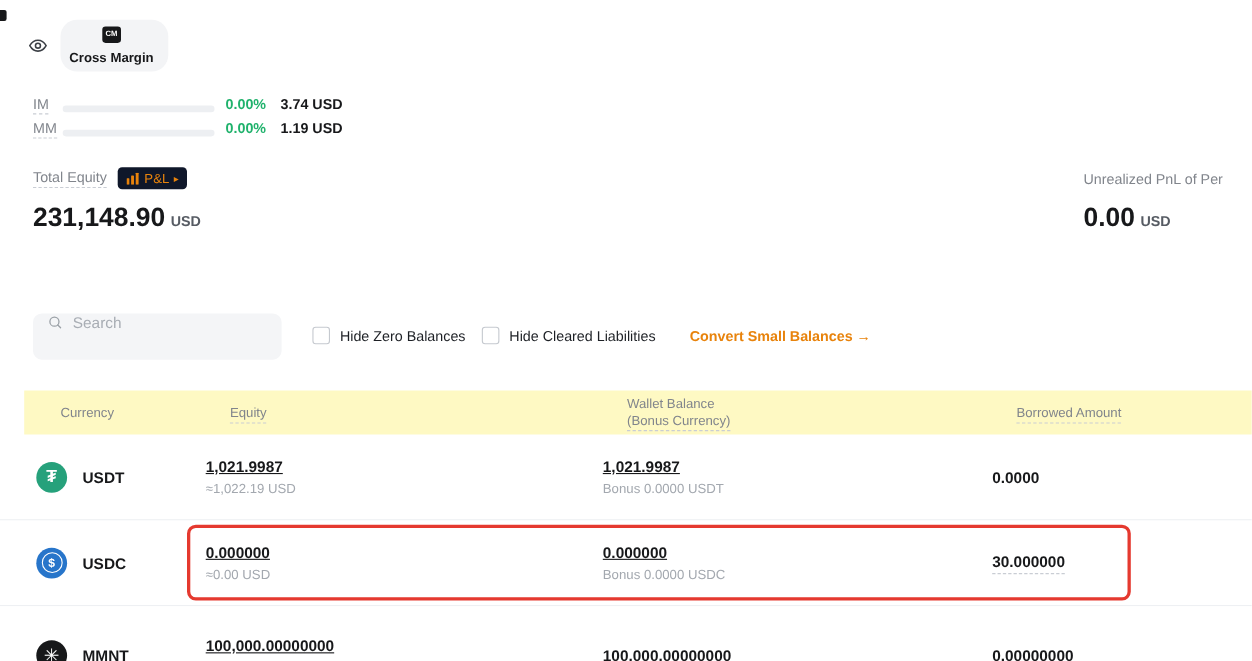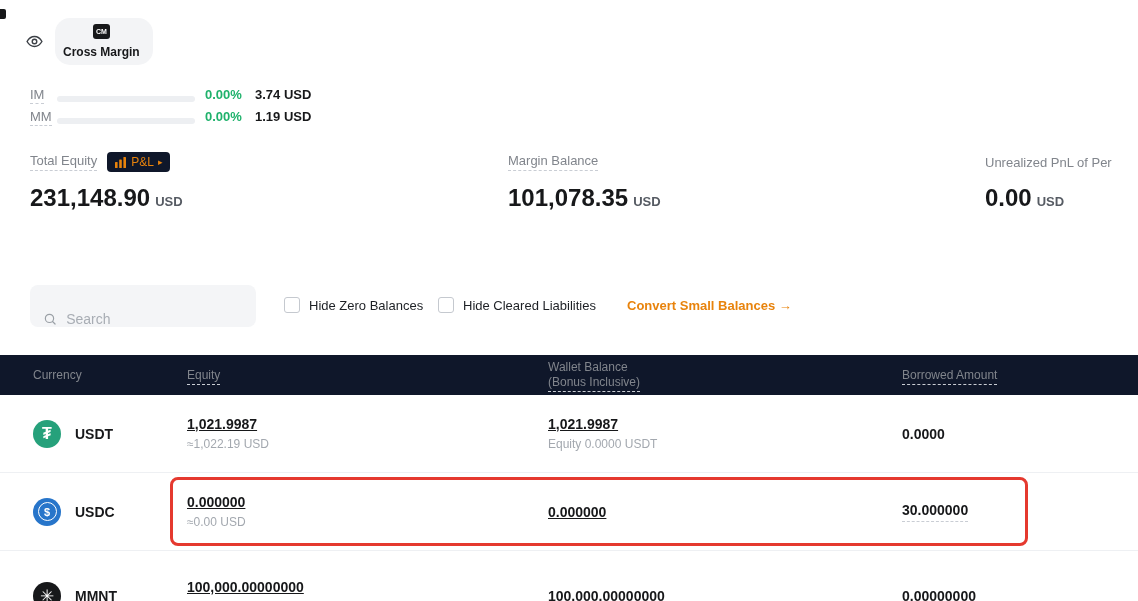--- a/index.html
+++ b/index.html
@@ -38,32 +38,32 @@
   .stat-label-row { display:flex; align-items:center; gap:10px; height:22px; }
   .stat-label { font-size:13px; color:#81858c; }
   .pnl-badge { display:inline-flex; align-items:center; gap:4px; background:#0f172a; border-radius:4px; padding:3px 8px; color:#e8830c; font-size:12px; font-weight:400; cursor:pointer; }
   .pnl-arrow { font-size:9px; }
   .stat-value { margin-top:11px; font-size:24px; font-weight:700; color:#17181a; }
   .stat-unit { font-size:13px; font-weight:700; color:#565b63; margin-left:5px; }
   .stat-1 { left:30px; } .stat-2 { left:508px; } .stat-3 { left:985px; }
 
   
   .filters { position:absolute; top:285px; left:0; right:0; height:42px; font-size:13px; }
-  .search-box { position:absolute; left:30px; top:0; width:226px; height:42px; background:#f4f5f7; border-radius:8px; display:flex; align-items:flex-end; padding:0 13px; gap:9px; }
+  .search-box { position:absolute; left:30px; top:0; width:226px; height:42px; background:#f4f5f7; border-radius:8px; display:flex; align-items:flex-start; padding:0 13px; gap:9px; }
   .search-box input { border:none; background:transparent; outline:none; font-size:14px; width:100%; font-family:"Liberation Sans", sans-serif; color:#17181a; }
   .search-box input::placeholder { color:#a8adb4; }
   .cb-group { position:absolute; top:12px; display:flex; align-items:center; gap:9px; color:#1d2025; }
   .cb-1 { left:284px; } .cb-2 { left:438px; }
   .checkbox { width:16px; height:16px; border:1px solid #c5c9cf; border-radius:3px; background:#fff; cursor:pointer; flex:0 0 auto; }
   .convert-link { position:absolute; left:627px; top:13px; color:#e8830c; font-weight:700; cursor:pointer; }
 
   
   .balances { position:absolute; top:355px; left:0; right:0; }
   .grid { display:grid; grid-template-columns:154px 361px 354px 1fr; padding-left:33px; }
-  .thead { height:40px; background:#0f172a; align-items:center; font-size:12px; color:#81858c; }
+  .thead { height:40px; background:#fef9c3; align-items:center; font-size:12px; color:#81858c;margin-left:22px; }
   .th-wallet { line-height:15px; }
   .trow { height:78px; align-items:center; position:relative; }
   .trow.bordered { border-bottom:1px solid #eef0f3; }
   .trow-last { height:90px; }
   .coin-cell { display:flex; align-items:center; gap:14px; }
   .coin-ic { width:28px; height:28px; border-radius:50%; color:#fff; display:flex; align-items:center; justify-content:center; flex:0 0 auto; }
   .ic-usdt { background:#26a17b; font-size:16px; font-weight:700; }
   .ic-usdc { background:#2775ca; }
   .usdc-ring { width:19px; height:19px; border:1.5px solid #fff; border-radius:50%; display:flex; align-items:center; justify-content:center; font-size:11px; font-weight:700; }
   .ic-mmnt { background:#17181a; font-size:17px; }
@@ -118,26 +118,20 @@
           <rect x="0" y="5" width="2.6" height="6" rx="0.6"></rect>
             <rect x="4.2" y="2.5" width="2.6" height="8.5" rx="0.6"></rect>
             <rect x="8.4" y="0" width="2.6" height="11" rx="0.6"></rect>
         </svg>
         <span>P&amp;L</span>
         <span class="pnl-arrow">▸</span>
       </span>
     </div>
     <div class="stat-value"><span>231,148.90</span><span class="stat-unit">USD</span></div>
   </div>
-  <div class="stat stat-2">
-    <div class="stat-label-row">
-      <span class="stat-label dashed">Margin Balance</span>
-    </div>
-    <div class="stat-value"><span>101,078.35</span><span class="stat-unit">USD</span></div>
-  </div>
   <div class="stat stat-3">
     <div class="stat-label-row">
       <span class="stat-label">Unrealized PnL of Per</span>
     </div>
     <div class="stat-value"><span>0.00</span><span class="stat-unit">USD</span></div>
   </div>
 </div>
 
 <div class="filters">
   <div class="search-box">
@@ -157,39 +151,39 @@
   </div>
   <div class="convert-link">Convert Small Balances →</div>
 </div>
 
 <div class="balances">
   <div class="grid thead">
     <div>Currency</div>
     <div><span class="dashed">Equity</span></div>
     <div class="th-wallet">
       <div>Wallet Balance</div>
-      <div><span class="dashed">(Bonus Inclusive)</span></div>
+      <div><span class="dashed">(Bonus Currency)</span></div>
     </div>
     <div><span class="dashed">Borrowed Amount</span></div>
   </div>
 
   <div class="grid trow bordered">
     <div class="coin-cell">
       <span class="coin-ic ic-usdt">
           <span>₮</span>
         </span>
       <span class="coin-name">USDT</span>
     </div>
     <div>
       <div class="cell-main">1,021.9987</div>
       <div class="cell-sub">≈1,022.19 USD</div>
     </div>
     <div>
       <div class="cell-main">1,021.9987</div>
-      <div class="cell-sub">Equity 0.0000 USDT</div>
+      <div class="cell-sub">Bonus 0.0000 USDT</div>
     </div>
     <div>
       <div class="borrowed-main">0.0000</div>
     </div>
   </div>
 
   <div class="grid trow bordered">
     <div class="red-box"></div>
     <div class="coin-cell">
       <span class="coin-ic ic-usdc">
@@ -198,20 +192,21 @@
           </span>
         </span>
       <span class="coin-name">USDC</span>
     </div>
     <div>
       <div class="cell-main">0.000000</div>
       <div class="cell-sub">≈0.00 USD</div>
     </div>
     <div>
       <div class="cell-main">0.000000</div>
+      <div class="cell-sub">Bonus 0.0000 USDC</div>
     </div>
     <div>
       <div class="borrowed-main"><span class="dash-under">30.000000</span></div>
     </div>
   </div>
 
   <div class="grid trow trow-last">
     <div class="coin-cell">
       <span class="coin-ic ic-mmnt">
           <span>✳</span>

